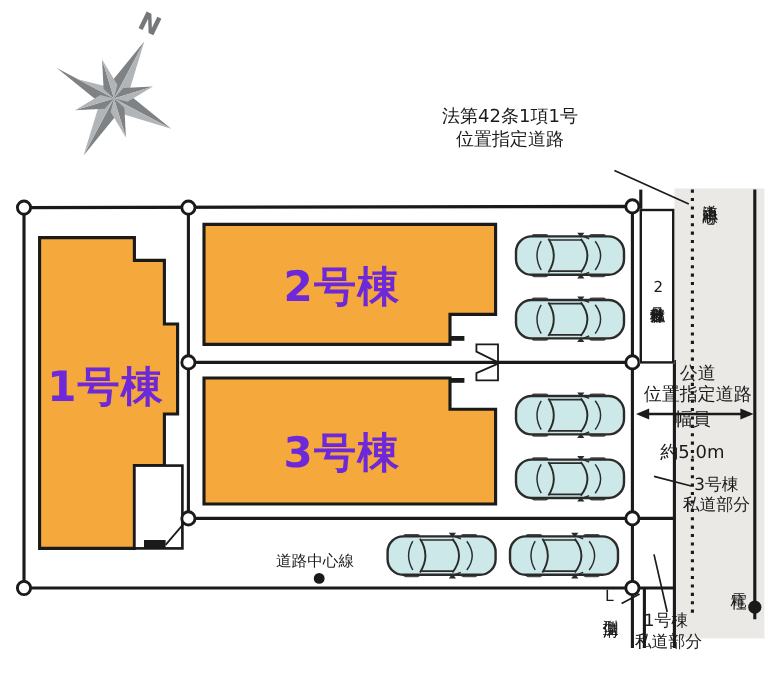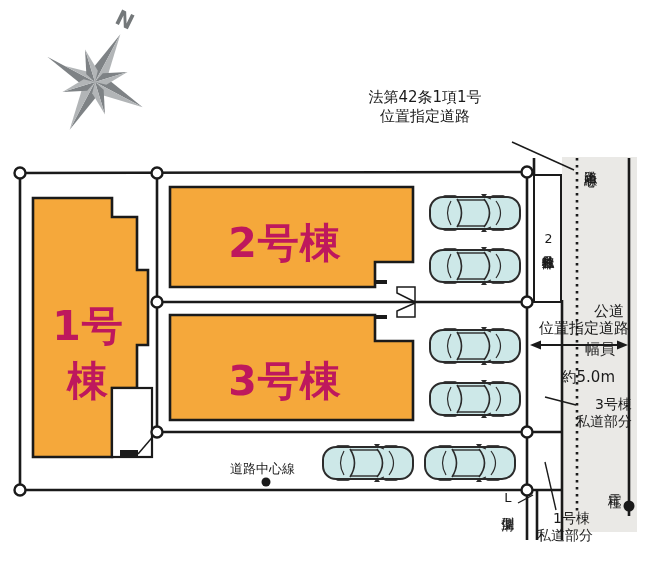--- a/index.html
+++ b/index.html
@@ -2,24 +2,24 @@
 <html><head>
 <meta charset="utf-8">
 <style>
   html,body{margin:0;padding:0;background:#ffffff;}
   #stage{
     position:relative;width:650px;height:566px;background:#ffffff;overflow:hidden;
     font-family:"DejaVu Sans","Liberation Sans",sans-serif;color:#1a1a1a;
   }
   #plan-svg{position:absolute;left:0;top:0;width:650px;height:566px;z-index:1;}
   .lbl{position:absolute;z-index:2;color:#1a1a1a;line-height:1.18;}
-  .center{text-align:right;}
+  .center{text-align:center;}
   .vert{writing-mode:vertical-rl;text-orientation:upright;letter-spacing:1px;}
   .bldg-label{
-    font-size:41px;font-weight:bold;color:#be185d;letter-spacing:1px;
+    font-size:35px;font-weight:bold;color:#6d28d9;letter-spacing:1px;
     text-align:center;z-index:2;position:absolute;
   }
   .note{font-size:15px;line-height:19px;text-align:center;margin-top:32px;}
   .strip-box{
     position:absolute;z-index:2;box-sizing:border-box;border:2.5px solid #1a1a1a;
     background:#ffffff;display:flex;align-items:center;justify-content:center;
     writing-mode:vertical-rl;text-orientation:upright;font-size:12.5px;letter-spacing:0px;
   }
   .north{
     position:absolute;z-index:2;font-size:21px;font-weight:bold;color:#74787a;

